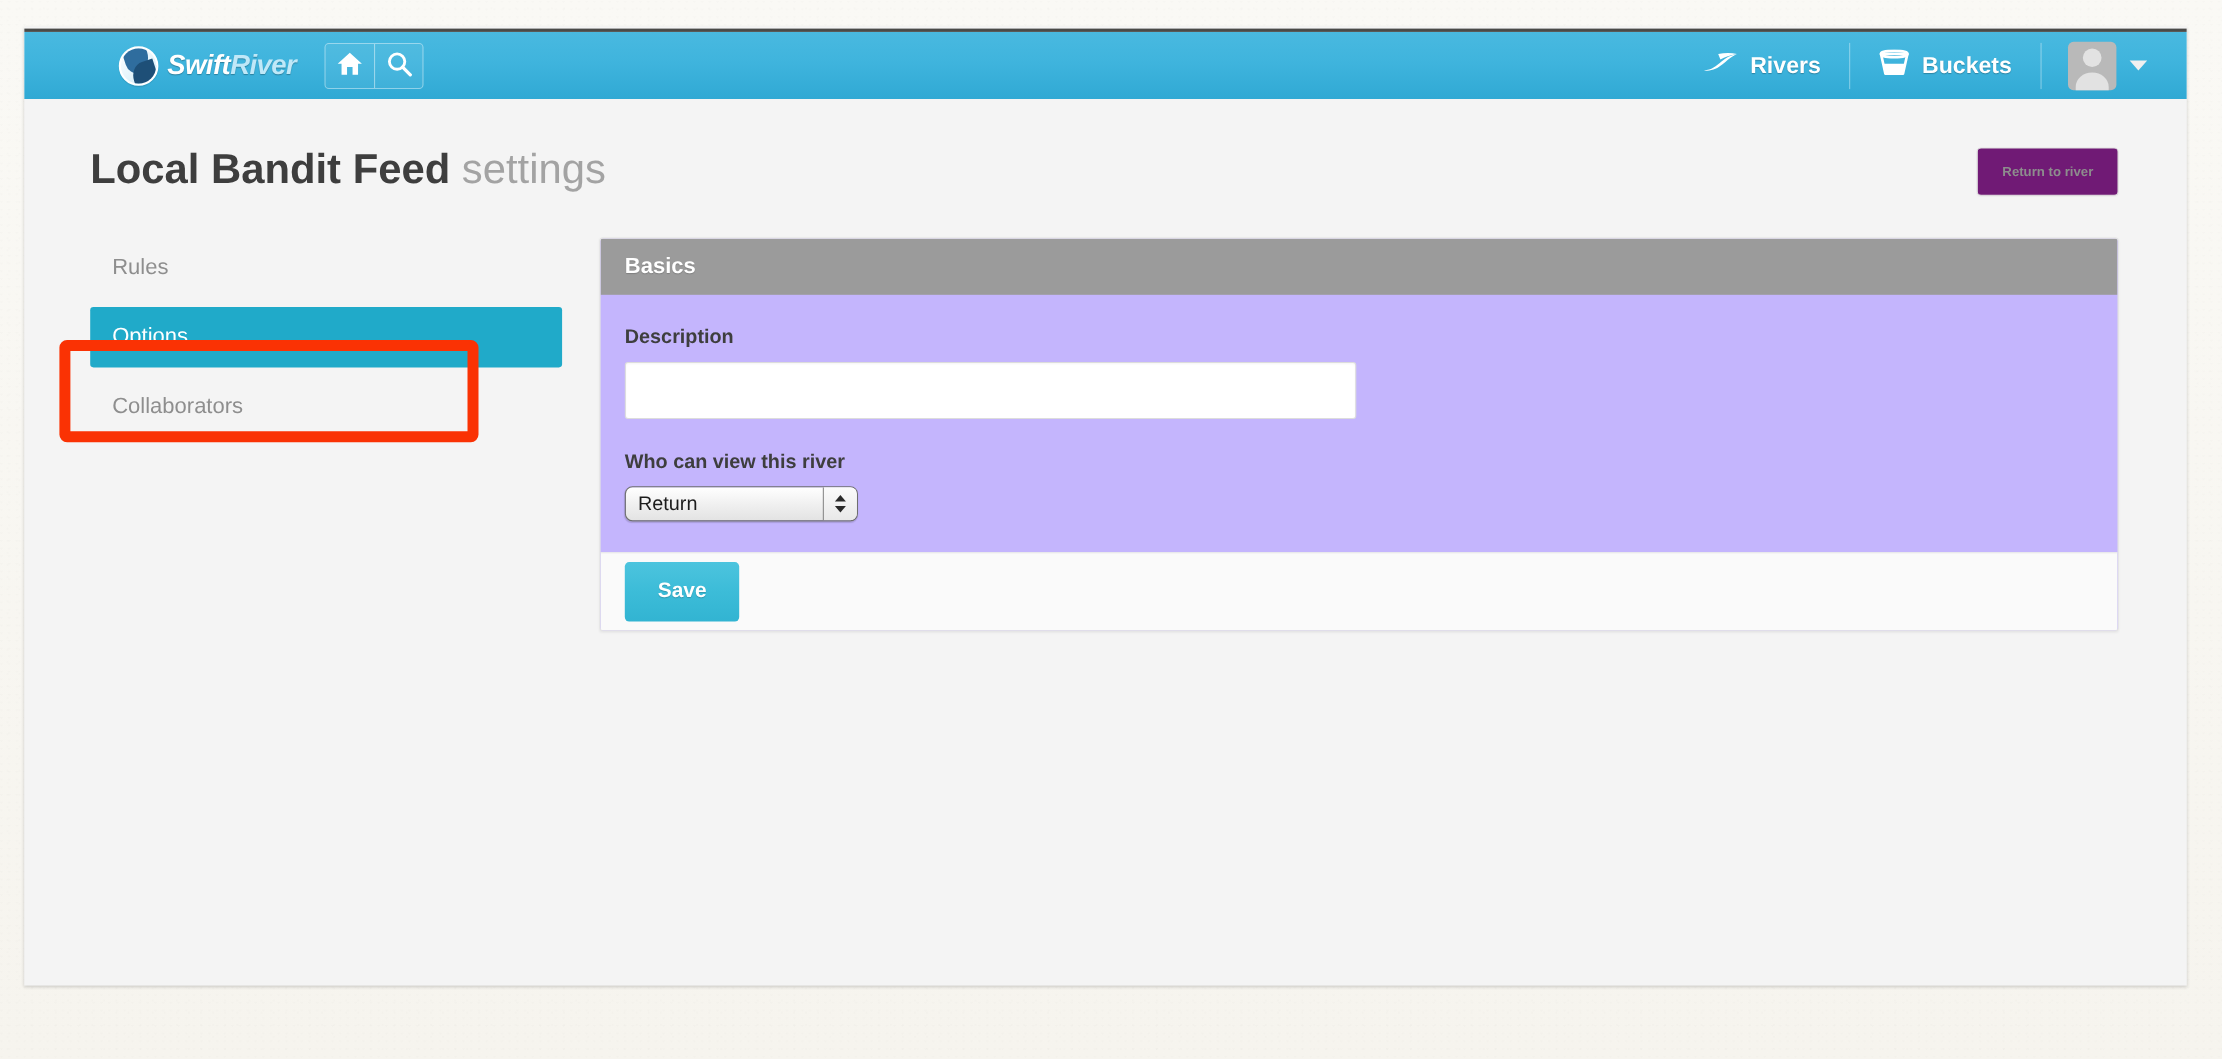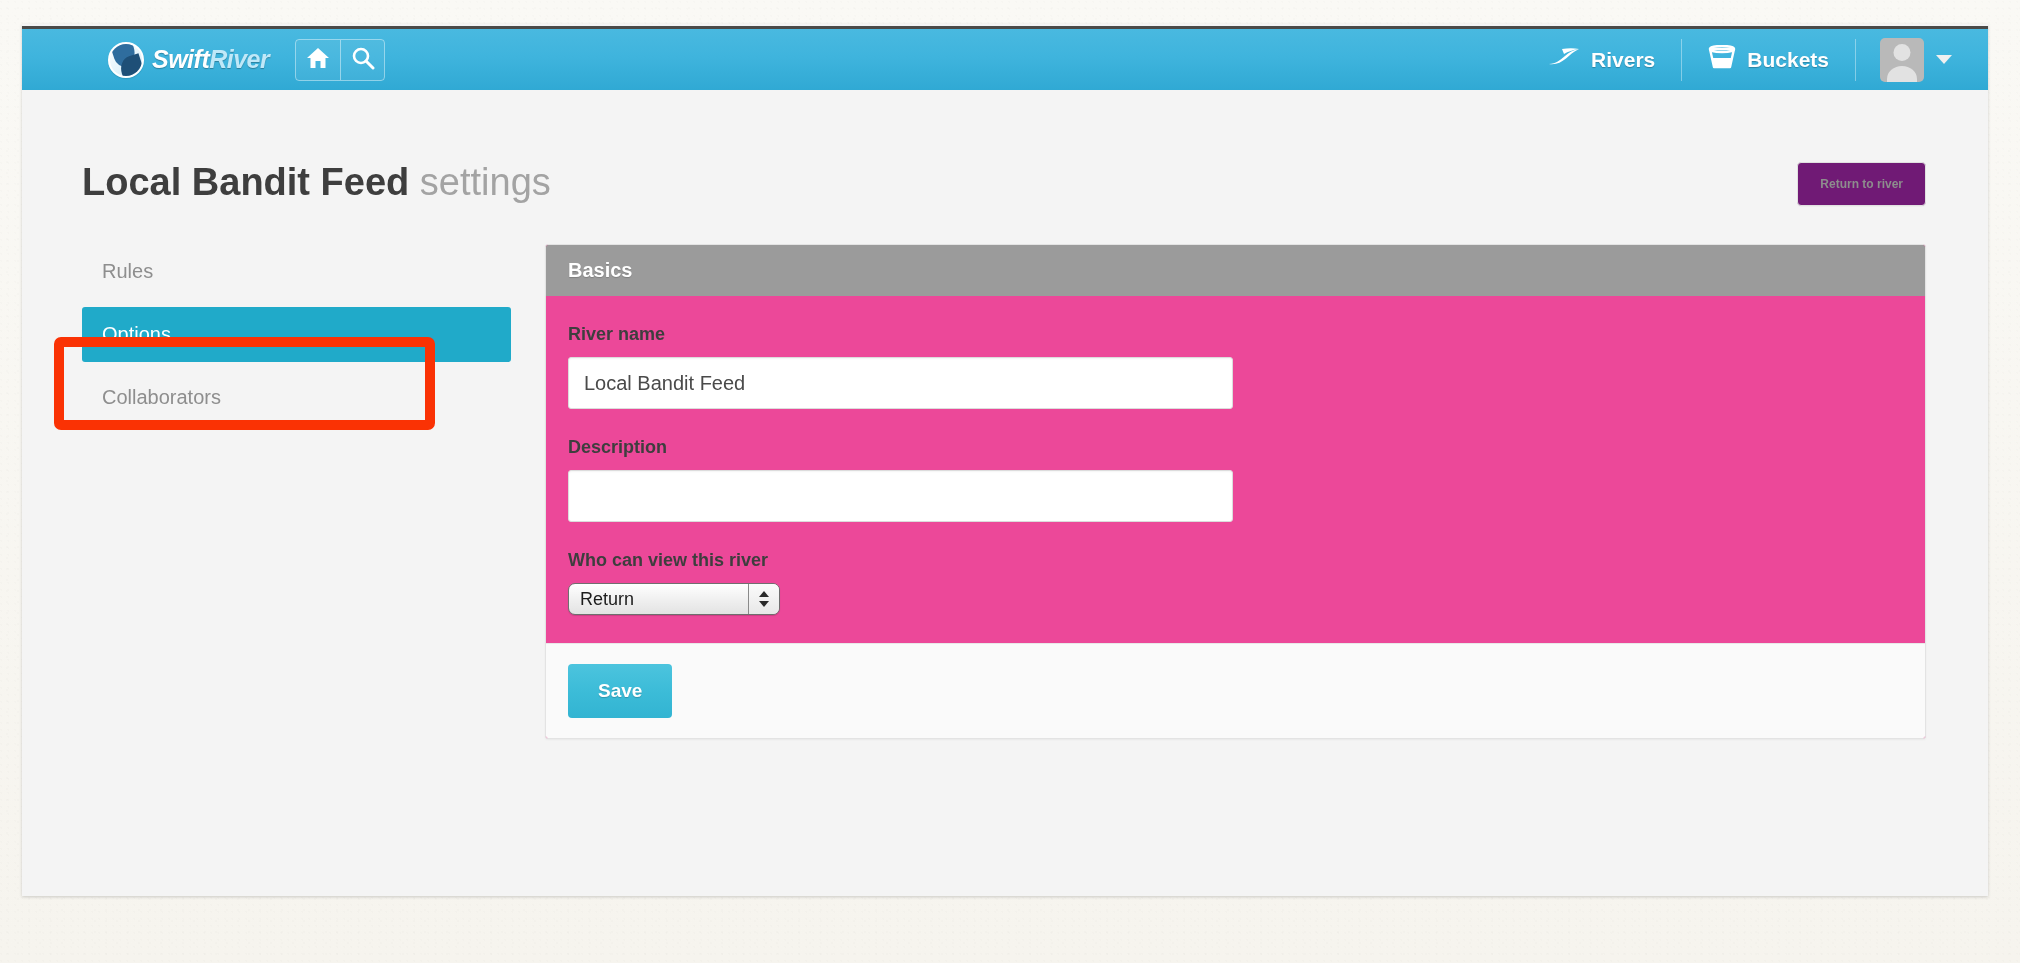--- a/index.html
+++ b/index.html
@@ -133,21 +133,20 @@
     border-right: 8px solid transparent;
     border-top: 9px solid #f0f0f0;
   }
 
   
   .content { position: absolute; left: 0; top: 66px; right: 0; bottom: 0; }
 
   .page-head {
     display: flex; align-items: flex-start; justify-content: space-between;
     padding: 44px 62px 0 60px;
-    margin-top: 28px;
   }
   .page-title { font-size: 38px; line-height: 1.1; margin: 0; white-space: nowrap; }
   .page-title .name { color: #3e3e3e; font-weight: bold; }
   .page-title .suffix { color: #a3a3a3; font-weight: normal; }
 
   .return-btn {
     background: #701a75;
     border: 1px solid #e0e0e0;
     border-radius: 4px;
     color: #8d8d8d;
@@ -183,21 +182,21 @@
     left: -28px; top: 93px;
     width: 381px; height: 93px;
     border: 10px solid #fa3204;
     border-radius: 7px;
     pointer-events: none;
   }
 
   
   .panel {
     flex: 1;
-    background: #ec4899;
+    background: #c4b5fd;
     border: 1px solid #e3e3e3;
     border-radius: 3px;
     box-shadow: 0 1px 2px rgba(0,0,0,0.05);
     overflow: hidden;
   }
   .panel-header {
     background: #9b9b9b;
     color: #ffffff;
     font-size: 20px; font-weight: bold;
     padding: 14px 22px;
@@ -261,21 +260,21 @@
   .arrow-dn {
     width: 0; height: 0;
     border-left: 5px solid transparent;
     border-right: 5px solid transparent;
     border-top: 6px solid #2a2a2a;
   }
 
   .panel-footer {
     border-top: 1px solid #e8e8e8;
     background: #fafafa;
-    padding: 20px 22px;
+    padding: 8px 22px;
   }
   .save-btn {
     background: linear-gradient(180deg, #4cc4de 0%, #3cbcd8 50%, #32b4d2 100%);
     border: none; border-radius: 4px;
     color: #ffffff;
     font-size: 19px; font-weight: bold;
     font-family: "Liberation Sans", sans-serif;
     padding: 16px 30px;
     cursor: pointer;
     text-shadow: 0 1px 1px rgba(0,0,0,0.2);
@@ -377,24 +376,20 @@
           <span>Collaborators</span>
         </div>
         <div class="annotation-box"></div>
       </nav>
 
       <section class="panel">
         <div class="panel-header">Basics</div>
 
         <div class="panel-body">
 
-          <div class="field">
-            <label class="field-label">River name</label>
-            <input class="text-input" type="text" value="Local Bandit Feed" style="">
-          </div>
 
           <div class="field">
             <label class="field-label">Description</label>
             <input class="text-input" type="text" value="" style="">
           </div>
 
           <div class="field">
             <label class="field-label">Who can view this river</label>
             <div class="select-shell">
               <span class="select-value">Return</span>

